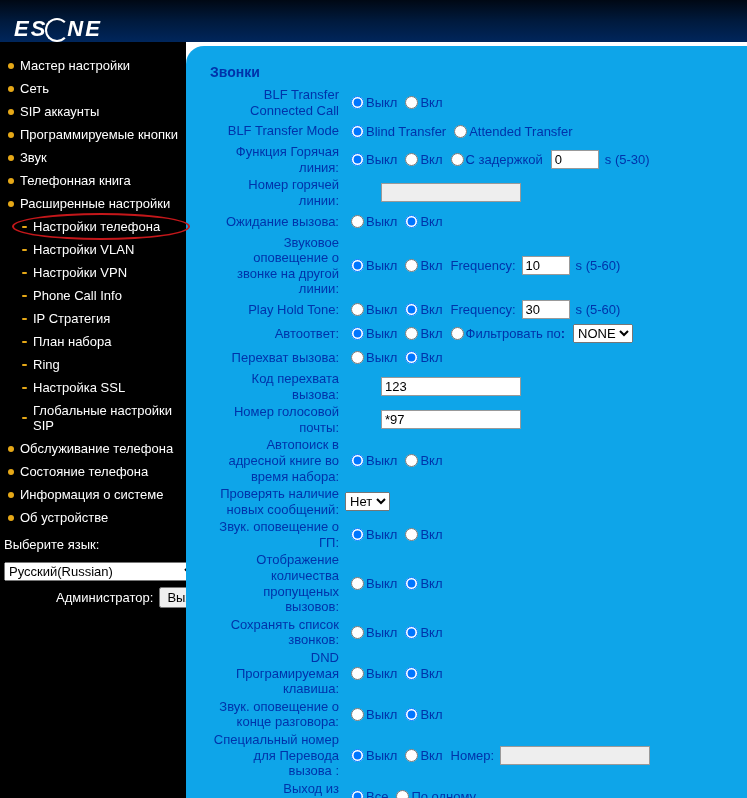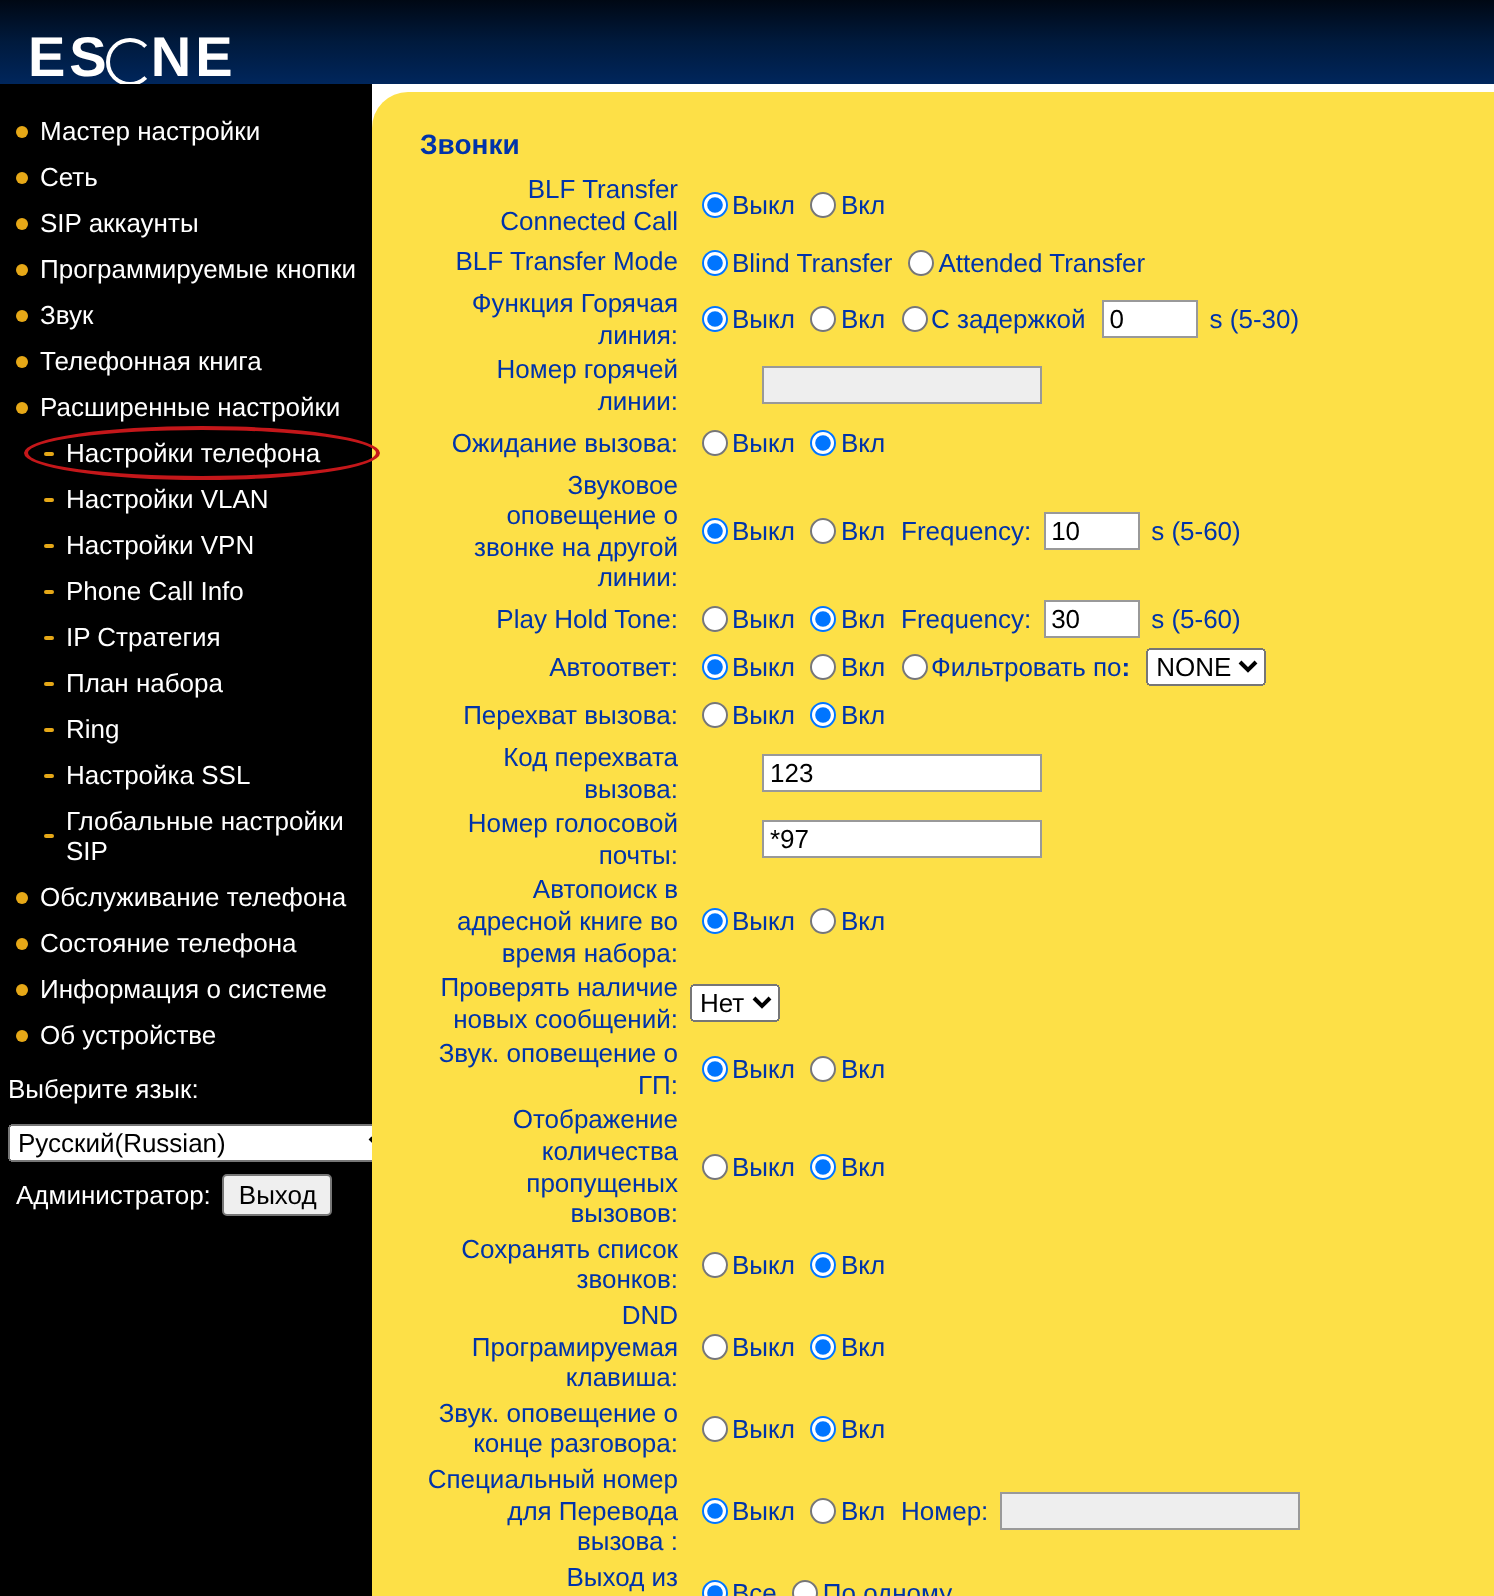--- a/index.html
+++ b/index.html
@@ -12,22 +12,23 @@
   }
   .header {
     height: 42px;
     background: linear-gradient(to bottom, #000814 0%, #001a3d 50%, #00265c 100%);
     display: flex;
     align-items: center;
     padding-left: 14px;
   }
   .logo {
     color: #fff;
-    font-size: 28px;
+    font-size: 22px;
     font-weight: bold;
+    font-style: italic;
     letter-spacing: 2px;
     font-family: 'Arial Black', sans-serif;
     margin-top: 16px;
   }
   .logo .c-shape {
     display: inline-block;
     width: 24px;
     height: 24px;
     border: 2.5px solid #fff;
     border-right-color: transparent;
@@ -95,28 +96,29 @@
   }
   .lang-select {
     width: 194px;
     margin: 2px 4px;
     font-size: 13px;
   }
   .admin-row {
     display: flex;
     align-items: center;
     padding: 4px 8px;
+    margin-left: 48px;
   }
   .admin-row button {
     margin-left: 6px;
     font-size: 13px;
   }
   .content {
     flex: 1;
-    background: #fde047;
+    background: #0ea5e9;
     border-top-left-radius: 18px;
     padding: 18px 10px 10px 24px;
     margin-top: 4px;
     height: calc(100% - 4px);
     overflow: hidden;
   }
   .section-title {
     color: #0033aa;
     font-weight: bold;
     font-size: 14px;

